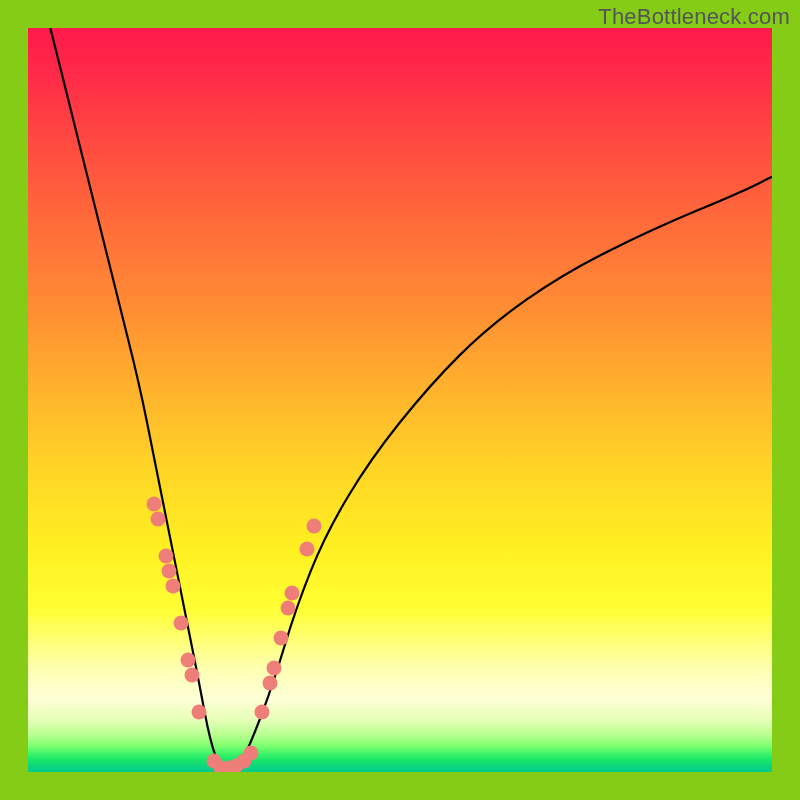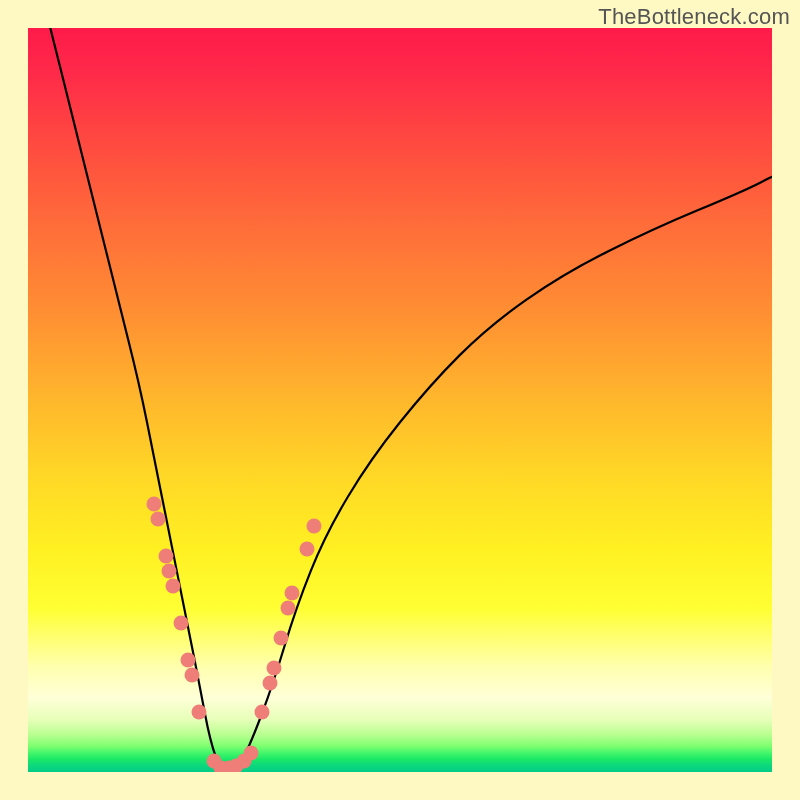--- a/index.html
+++ b/index.html
@@ -8,21 +8,21 @@
     width: 800px;
     height: 800px;
     background: #000;
     overflow: hidden;
     font-family: Arial, Helvetica, sans-serif;
   }
   .frame {
     position: relative;
     width: 800px;
     height: 800px;
-    background: #fef9c3;
+    background: #84cc16;
   }
   .attribution {
     position: absolute;
     top: 4px;
     right: 10px;
     color: #555;
     font-size: 22px;
     font-weight: 500;
     letter-spacing: 0.2px;
     z-index: 50;

